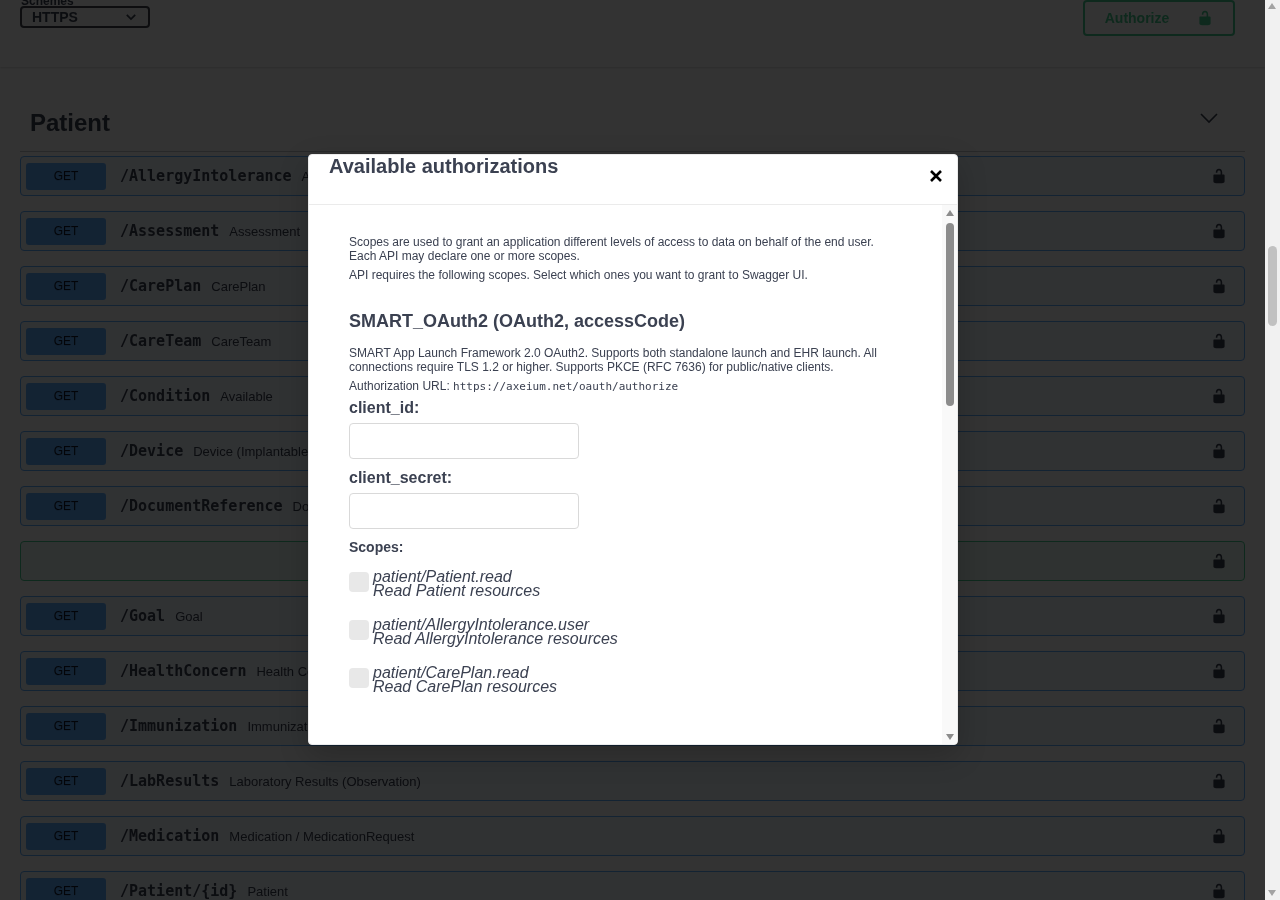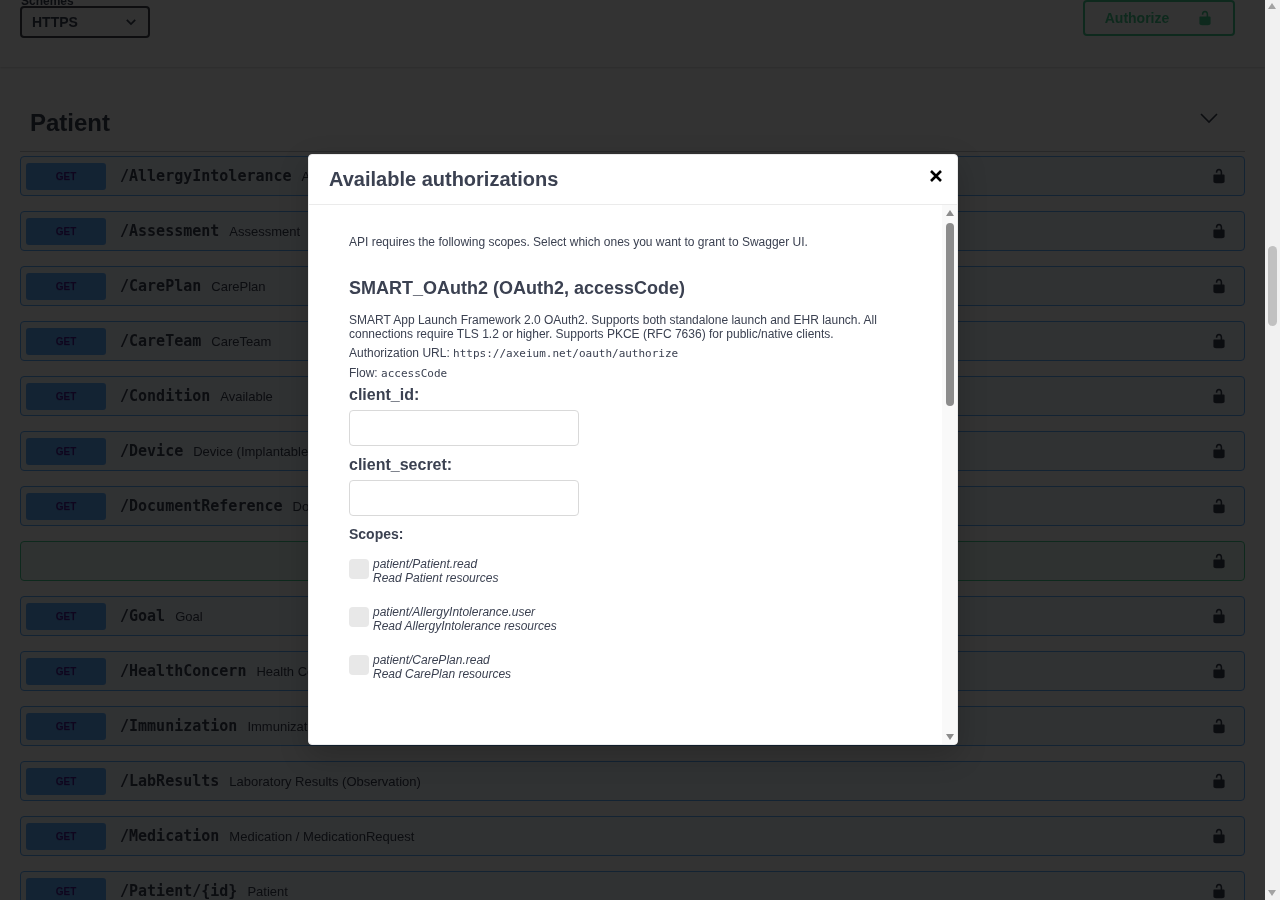--- a/index.html
+++ b/index.html
@@ -3,68 +3,68 @@
 <meta charset="utf-8">
 <style>
   * { box-sizing: border-box; margin: 0; padding: 0; }
   html, body { width: 1280px; height: 900px; overflow: hidden; }
   body { font-family: "Liberation Sans", sans-serif; background: #fafafa; position: relative; color: #3b4151; }
 
   .page { position: absolute; left: 0; top: 0; width: 1265px; height: 900px; background: #fff; overflow: hidden; }
 
   .scheme-bar { position: absolute; left: 0; top: -30px; width: 1265px; height: 97px; background: #fff; box-shadow: 0 1px 2px 0 rgba(0,0,0,.15); }
   .scheme-label { position: absolute; left: 21px; top: 24px; font-size: 12px; font-weight: bold; color: #3b4151; }
-  .scheme-select { position: absolute; left: 20px; top: 36px; width: 130px; height: 32px; border: 2px solid #41444e; border-radius: 4px; font-size: 14px; font-weight: bold; color: #3b4151; padding: 5px 10px; display: flex; align-items: center; justify-content: space-between; background: #f7f7f7; }
+  .scheme-select { position: absolute; left: 20px; top: 36px; width: 130px; height: 22px; border: 2px solid #41444e; border-radius: 4px; font-size: 14px; font-weight: bold; color: #3b4151; padding: 5px 10px; display: flex; align-items: center; justify-content: space-between; background: #f7f7f7; }
   .scheme-select svg { width: 14px; height: 14px; }
   .authorize-btn { position: absolute; left: 1083px; top: 30px; width: 152px; height: 36px; border: 2px solid #49cc90; border-radius: 4px; color: #49cc90; font-size: 14px; font-weight: bold; display: flex; align-items: center; justify-content: center; gap: 28px; background: transparent; }
   .authorize-btn svg { width: 16px; height: 18px; fill: #49cc90; }
 
   .tag-header { position: absolute; left: 20px; top: 95px; width: 1225px; height: 57px; border-bottom: 1px solid rgba(59,65,81,.3); display: flex; align-items: center; padding-left: 10px; }
   .tag-name { font-size: 24px; font-weight: bold; color: #3b4151; margin-right: 10px; }
   .tag-desc { font-size: 14px; color: #3b4151; }
   .tag-chevron { position: absolute; right: 26px; top: 13px; width: 20px; height: 20px; }
 
   .op { position: absolute; left: 20px; width: 1225px; height: 40px; border: 1px solid #61affe; background: rgba(97,175,254,.1); border-radius: 4px; display: flex; align-items: center; padding-left: 5px; }
   .op.post { border-color: #49cc90; background: rgba(73,204,144,.1); flex-direction: column; }
-  .op-method { width: 80px; height: 27px; background: #61affe; color: #4c1d95; border-radius: 3px; font-size: 10px; font-weight: bold; display: flex; align-items: center; justify-content: center; text-shadow: 0 1px 0 rgba(0,0,0,.1); }
+  .op-method { width: 80px; height: 27px; background: #61affe; color: #0f172a; border-radius: 3px; font-size: 12px; font-weight: normal; display: flex; align-items: center; justify-content: center; text-shadow: 0 1px 0 rgba(0,0,0,.1); }
   .op.post .op-method { background: #49cc90; }
   .op-path { font-family: "DejaVu Sans Mono", monospace; font-weight: bold; font-size: 15px; color: #3b4151; margin-left: 14px; }
   .op-summary { font-size: 13px; color: #3b4151; margin-left: 10px; }
   .op-lock { position: absolute; right: 17px; top: 9px; width: 16px; height: 20px; }
   .op-lock svg { width: 16px; height: 20px; fill: #3b4151; }
 
   .overlay { position: absolute; left: 0; top: 0; width: 1265px; height: 900px; background: rgba(0,0,0,.8); }
 
   .page-scrollbar { position: absolute; left: 1265px; top: 0; width: 15px; height: 900px; background: #f1f1f1; }
   .page-scrollbar .thumb { position: absolute; left: 3px; top: 246px; width: 9px; height: 80px; background: #c1c1c1; border-radius: 5px; }
   .page-scrollbar .arr-up { position: absolute; left: 3px; top: 3px; width: 0; height: 0; border-left: 4.5px solid transparent; border-right: 4.5px solid transparent; border-bottom: 6px solid #a3a3a3; }
   .page-scrollbar .arr-down { position: absolute; left: 3px; top: 890px; width: 0; height: 0; border-left: 4.5px solid transparent; border-right: 4.5px solid transparent; border-top: 6px solid #a3a3a3; }
 
   .modal { position: absolute; left: 308px; top: 154px; width: 650px; height: 591px; background: #fff; border: 1px solid #ebebeb; border-radius: 4px; box-shadow: 0 10px 30px 0 rgba(0,0,0,.2); overflow: hidden; }
-  .modal-header { height: 50px; border-bottom: 1px solid #ebebeb; display: flex; align-items: center; padding: 0 20px; position: relative; }
+  .modal-header { height: 50px; border-bottom: 1px solid #ebebeb; display: flex; align-items: flex-start; padding: 0 20px; position: relative; }
   .modal-title { font-size: 20px; font-weight: bold; color: #3b4151; }
   .modal-close { position: absolute; right: 14px; top: 14px; width: 14px; height: 14px; cursor: pointer; }
   .modal-body { position: absolute; left: 0; top: 50px; width: 648px; height: 540px; overflow: hidden; }
   .modal-content { padding: 30px 40px 0 40px; width: 630px; }
   .modal-scrollbar { position: absolute; right: 0; top: 0; width: 15px; height: 540px; background: #f9f9f9; }
   .modal-scrollbar .thumb { position: absolute; left: 4px; top: 18px; width: 8px; height: 183px; background: #8c8c8c; border-radius: 4px; }
   .modal-scrollbar .arr-up { position: absolute; left: 4px; top: 5px; border-left: 4px solid transparent; border-right: 4px solid transparent; border-bottom: 6px solid #8c8c8c; }
   .modal-scrollbar .arr-down { position: absolute; left: 4px; top: 529px; border-left: 4px solid transparent; border-right: 4px solid transparent; border-top: 6px solid #8c8c8c; }
 
   .p12 { font-size: 12px; line-height: 14px; color: #3b4151; }
   .mb4 { margin-bottom: 5px; }
   .scheme-title { font-size: 18px; font-weight: bold; color: #3b4151; margin-top: 29px; margin-bottom: 14px; }
   .kv { font-size: 12px; color: #3b4151; line-height: 14px; margin-bottom: 5px; }
   .kv code { font-family: "DejaVu Sans Mono", monospace; font-size: 11px; }
   .field-label { font-size: 16px; font-weight: bold; color: #3b4151; margin-top: 2px; margin-bottom: 6px; }
   .field-input { width: 230px; height: 36px; border: 1px solid #d9d9d9; border-radius: 4px; background: #fff; margin-bottom: 10px; padding: 0 10px; font-size: 13px; display: block; }
   .scopes-title { font-size: 14px; font-weight: bold; color: #3b4151; margin-bottom: 15px; }
   .scope { display: flex; align-items: flex-start; margin-bottom: 20px; }
   .scope-check { width: 20px; height: 20px; background: #e8e8e8; border-radius: 4px; margin-right: 4px; margin-top: 2px; flex-shrink: 0; }
-  .scope-text { font-size: 12px; font-style: italic; color: #3b4151; line-height: 14px; }
+  .scope-text { font-size: 16px; font-style: italic; color: #3b4151; line-height: 14px; }
 </style>
 </head>
 <body>
 
 <div class="page">
   <div class="scheme-bar">
     <div class="scheme-label">Schemes</div>
     <div class="scheme-select">
       <span>HTTPS</span>
       <svg viewBox="0 0 20 20">
@@ -212,25 +212,25 @@
 
 <div class="modal">
   <div class="modal-header">
     <span class="modal-title">Available authorizations</span>
     <svg class="modal-close" viewBox="0 0 14 14">
         <path d="M2 2 L12 12 M12 2 L2 12" stroke="#000" stroke-width="2.6"></path>
       </svg>
   </div>
   <div class="modal-body">
     <div class="modal-content">
+      <p class="p12 mb4">Scopes are used to grant an application different levels of access to data on behalf of the end user. Each API may declare one or more scopes.</p>
       <p class="p12">API requires the following scopes. Select which ones you want to grant to Swagger UI.</p>
       <h4 class="scheme-title">SMART_OAuth2 (OAuth2, accessCode)</h4>
       <p class="p12 mb4">SMART App Launch Framework 2.0 OAuth2. Supports both standalone launch and EHR launch. All connections require TLS 1.2 or higher. Supports PKCE (RFC 7636) for public/native clients.</p>
       <p class="kv"><span>Authorization URL:</span> <code>https://axeium.net/oauth/authorize</code></p>
-      <p class="kv"><span>Flow:</span> <code>accessCode</code></p>
       <div class="field-label">client_id:</div>
       <input class="field-input" type="text" value="" style="">
       <div class="field-label">client_secret:</div>
       <input class="field-input" type="password" value="" style="">
       <div class="scopes-title">Scopes:</div>
       <div id="scopes">
           <div class="scope">
             <span class="scope-check"></span>
             <span class="scope-text"><span>patient/Patient.read</span><br><span>Read Patient resources</span></span>
           </div>

